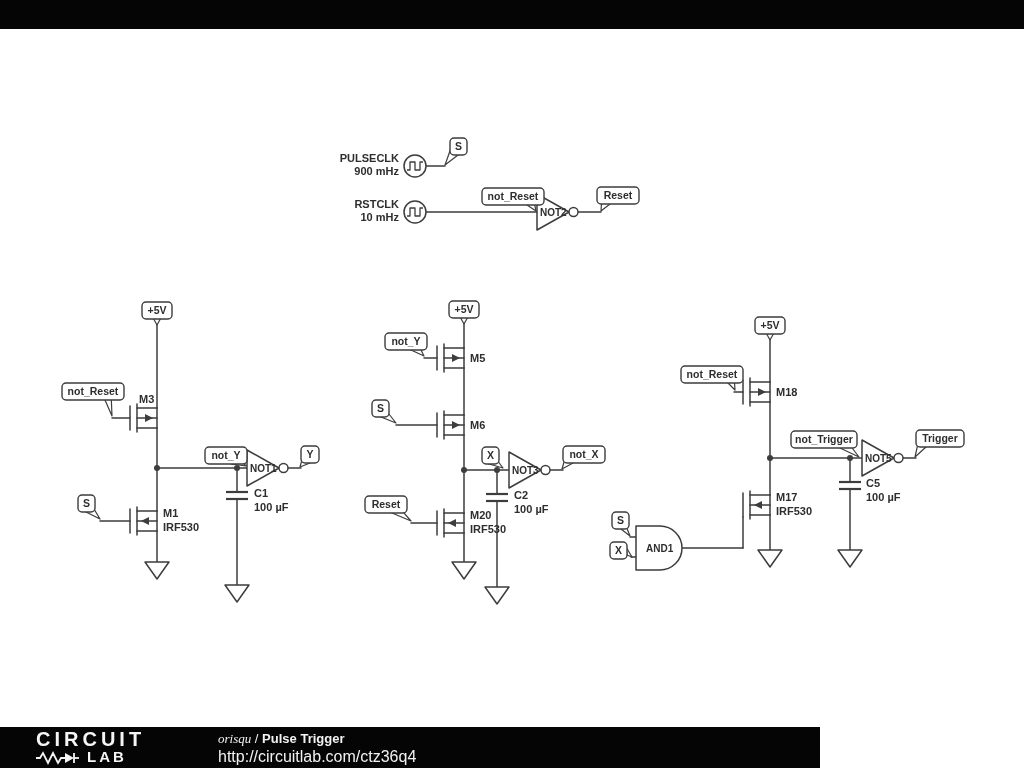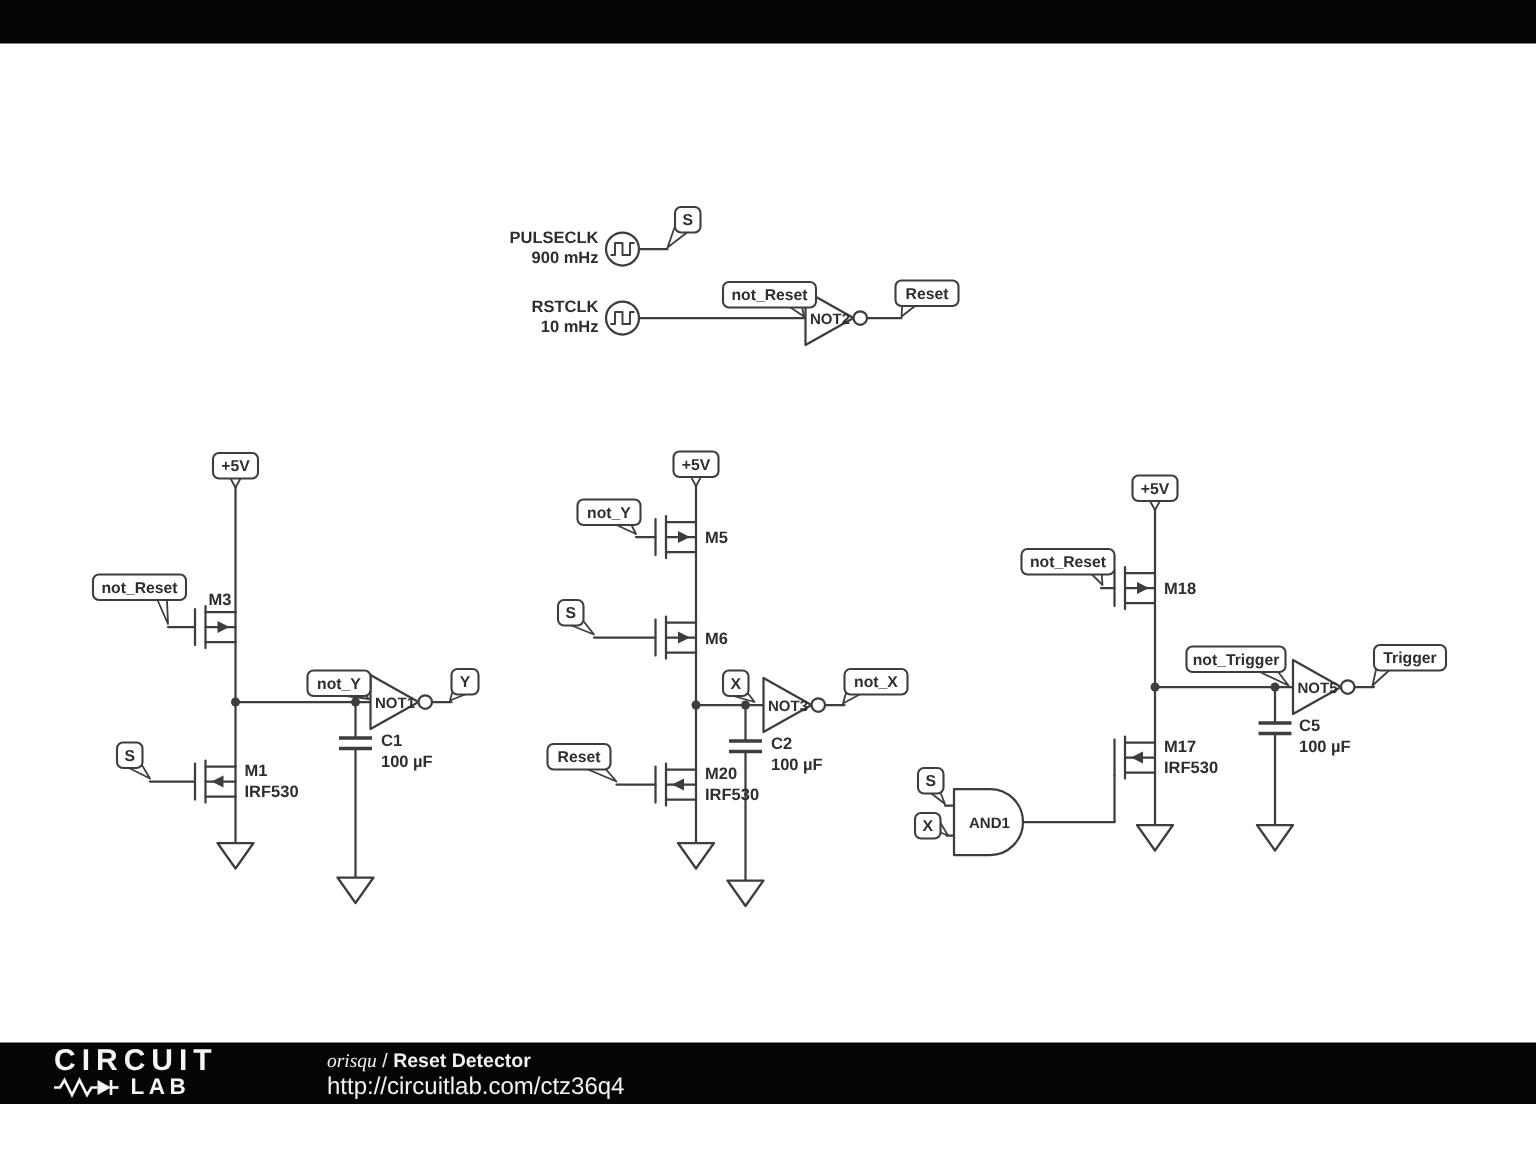--- a/index.html
+++ b/index.html
@@ -1,23 +1,23 @@
 <!DOCTYPE html>
 <html><head>
 <meta charset="utf-8">
 <style>
   html,body{margin:0;padding:0;background:#888;}
   .stage{position:relative;width:1024px;height:768px;background:#ffffff;overflow:hidden;
          font-family:"Liberation Sans",sans-serif;}
   .topbar{position:absolute;top:0;left:0;width:1024px;height:29px;background:#050505;}
-  .footer{position:absolute;top:695px;left:0;width:1024px;height:41px;background:#050505;
+  .footer{position:absolute;top:727px;left:0;width:820px;height:41px;background:#050505;
           color:#f2f2f2;display:flex;align-items:center;}
   .logo{margin-left:36px;width:150px;}
   .logo-top{font-weight:bold;font-size:20px;letter-spacing:4px;line-height:19px;color:#f5f5f5;}
-  .logo-bottom{display:flex;align-items:center;gap:3px;margin-top:-1px;}
+  .logo-bottom{display:flex;align-items:flex-end;gap:3px;margin-top:-1px;}
   .logo-bottom .lab{font-weight:bold;font-size:15px;letter-spacing:3px;color:#f5f5f5;}
   .credit{margin-left:32px;font-size:13px;line-height:18px;}
   .author{font-style:italic;font-family:Liberation Serif, serif;}
   .ctitle{font-weight:bold;}
   .url{font-size:16px;}
   svg.schem{position:absolute;left:0;top:0;}
   .w{stroke:#3d3d3d;stroke-width:1.5;fill:none;stroke-linecap:round;stroke-linejoin:round;}
   .thin{stroke:#3d3d3d;stroke-width:1.3;fill:none;stroke-linejoin:round;}
   .fill{fill:#ffffff;stroke:#3d3d3d;stroke-width:1.5;stroke-linejoin:round;}
   .fbox{fill:#ffffff;stroke:#3d3d3d;stroke-width:1.4;}
@@ -360,19 +360,19 @@
           <line x1="38" y1="2" x2="38" y2="12" stroke="#f5f5f5" stroke-width="1.8"></line>
           <line x1="38" y1="7" x2="43" y2="7" stroke="#f5f5f5" stroke-width="1.8"></line>
         </svg>
         <span class="lab">LAB</span>
       </div>
     </div>
     <div class="credit">
       <div>
         <span class="author">orisqu</span>
         <span>/</span>
-        <span class="ctitle">Reset Detector</span>
+        <span class="ctitle">Pulse Trigger</span>
       </div>
       <div class="url">http://circuitlab.com/ctz36q4</div>
     </div>
   </div>
 
 </div>
 
 </body></html>

